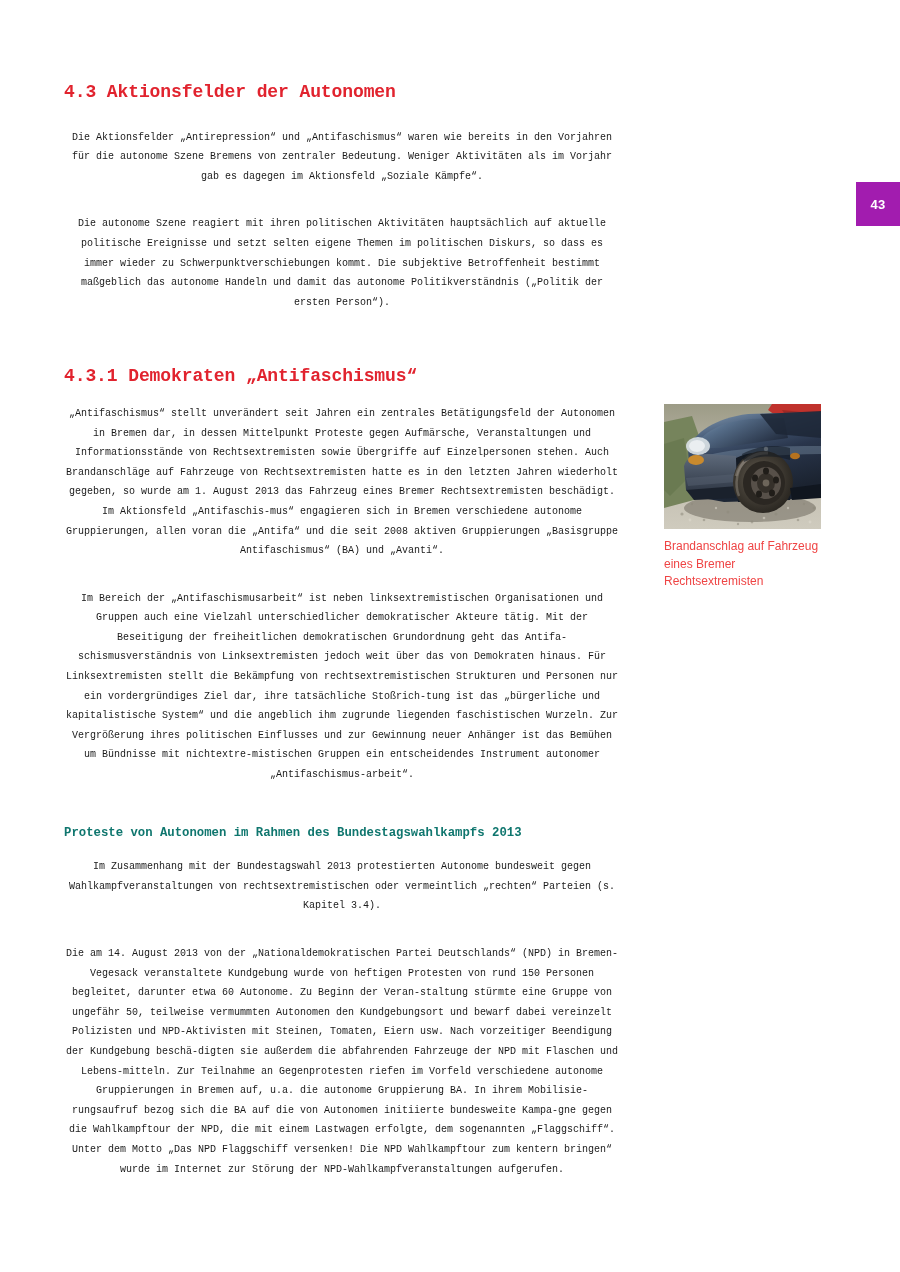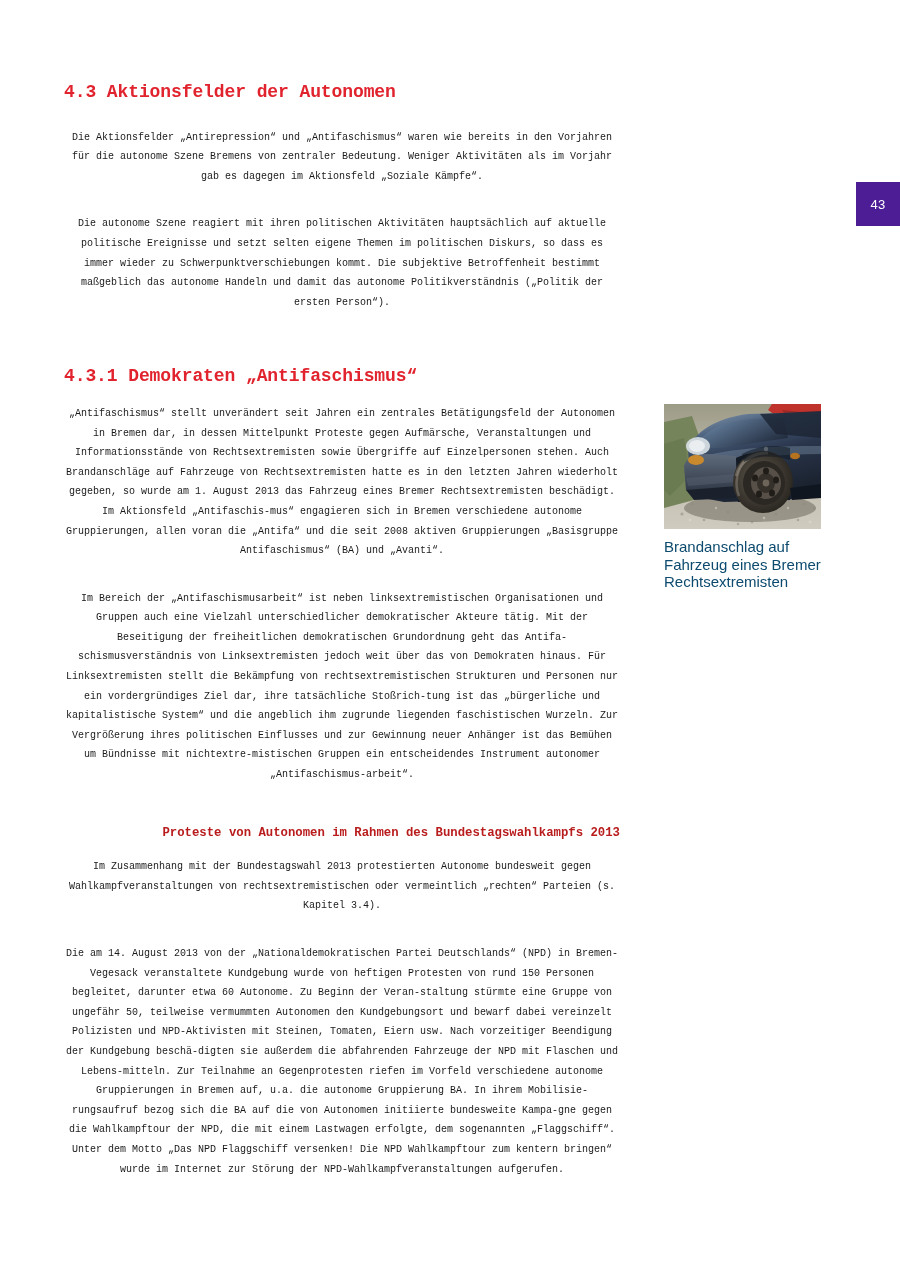--- a/index.html
+++ b/index.html
@@ -23,24 +23,24 @@
     background: #ffffff;
   }
 
   
   .page-tab {
     position: absolute;
     top: 182px;
     left: 856px;
     width: 44px;
     height: 44px;
-    background: #4c1d95;
+    background: #a21caf;
     color: #ffffff;
     font-size: 13px;
-    font-weight: normal;
+    font-weight: bold;
     display: flex;
     align-items: center;
     justify-content: center;
     letter-spacing: .3px;
   }
 
   
   .content {
     position: absolute;
     left: 64px;
@@ -63,24 +63,23 @@
     font-weight: bold;
     color: #e1232e;
     margin: 0 0 16px 0;
     letter-spacing: -0.1px;
     line-height: 1.2;
   }
 
   h3.red-lead {
     font-size: 12.3px;
     font-weight: bold;
-    color: #b91c1c;
+    color: #0f766e;
     margin: 0 0 16px 0;
     line-height: 1.35;
-    text-align: right;
   }
 
   p.body {
     font-size: 10px;
     line-height: 19.6px;
     margin: 0 0 18px 0;
     color: #1a1a1a;
     text-align: center;
     hyphens: manual;
   }
@@ -104,23 +103,23 @@
     width: 157px;
     height: 125px;
     position: relative;
     overflow: hidden;
     background: #6d7d86;
   }
   .photo svg { display: block; width: 157px; height: 125px; }
 
   .caption {
     margin-top: 9px;
-    font-size: 15px;
+    font-size: 12px;
     line-height: 17.5px;
-    color: #0c4a6e;
+    color: #ef4444;
     width: 170px;
   }
 </style>
 </head>
 <body>
 
 <div class="page">
 
   <div class="page-tab">43</div>
 

